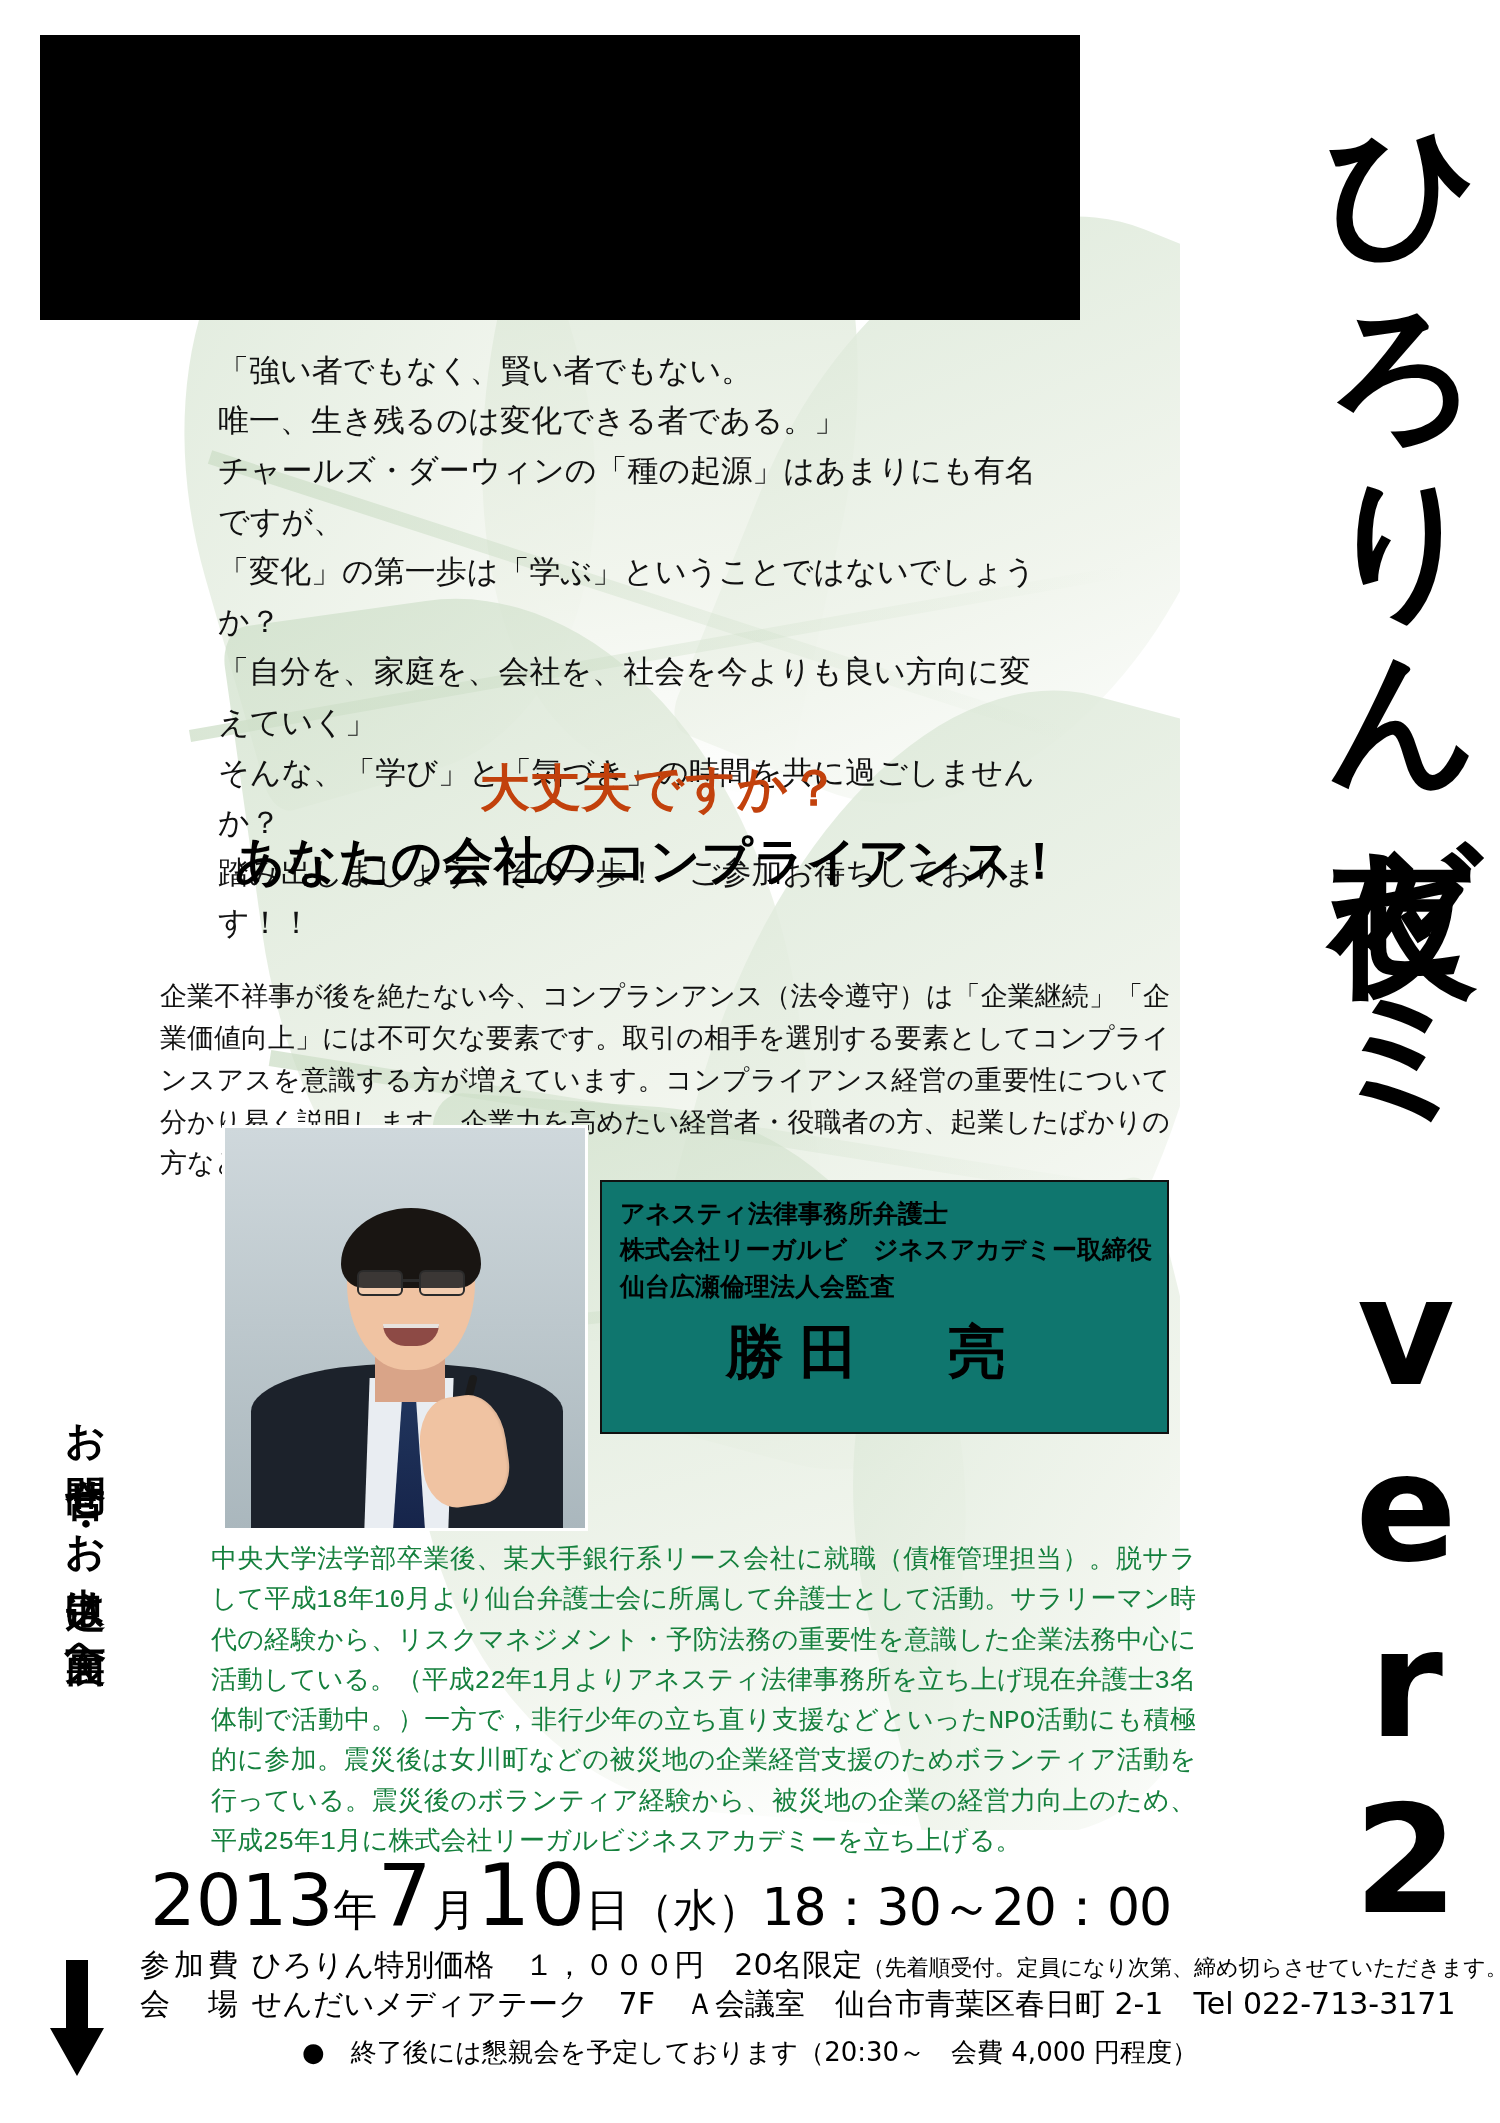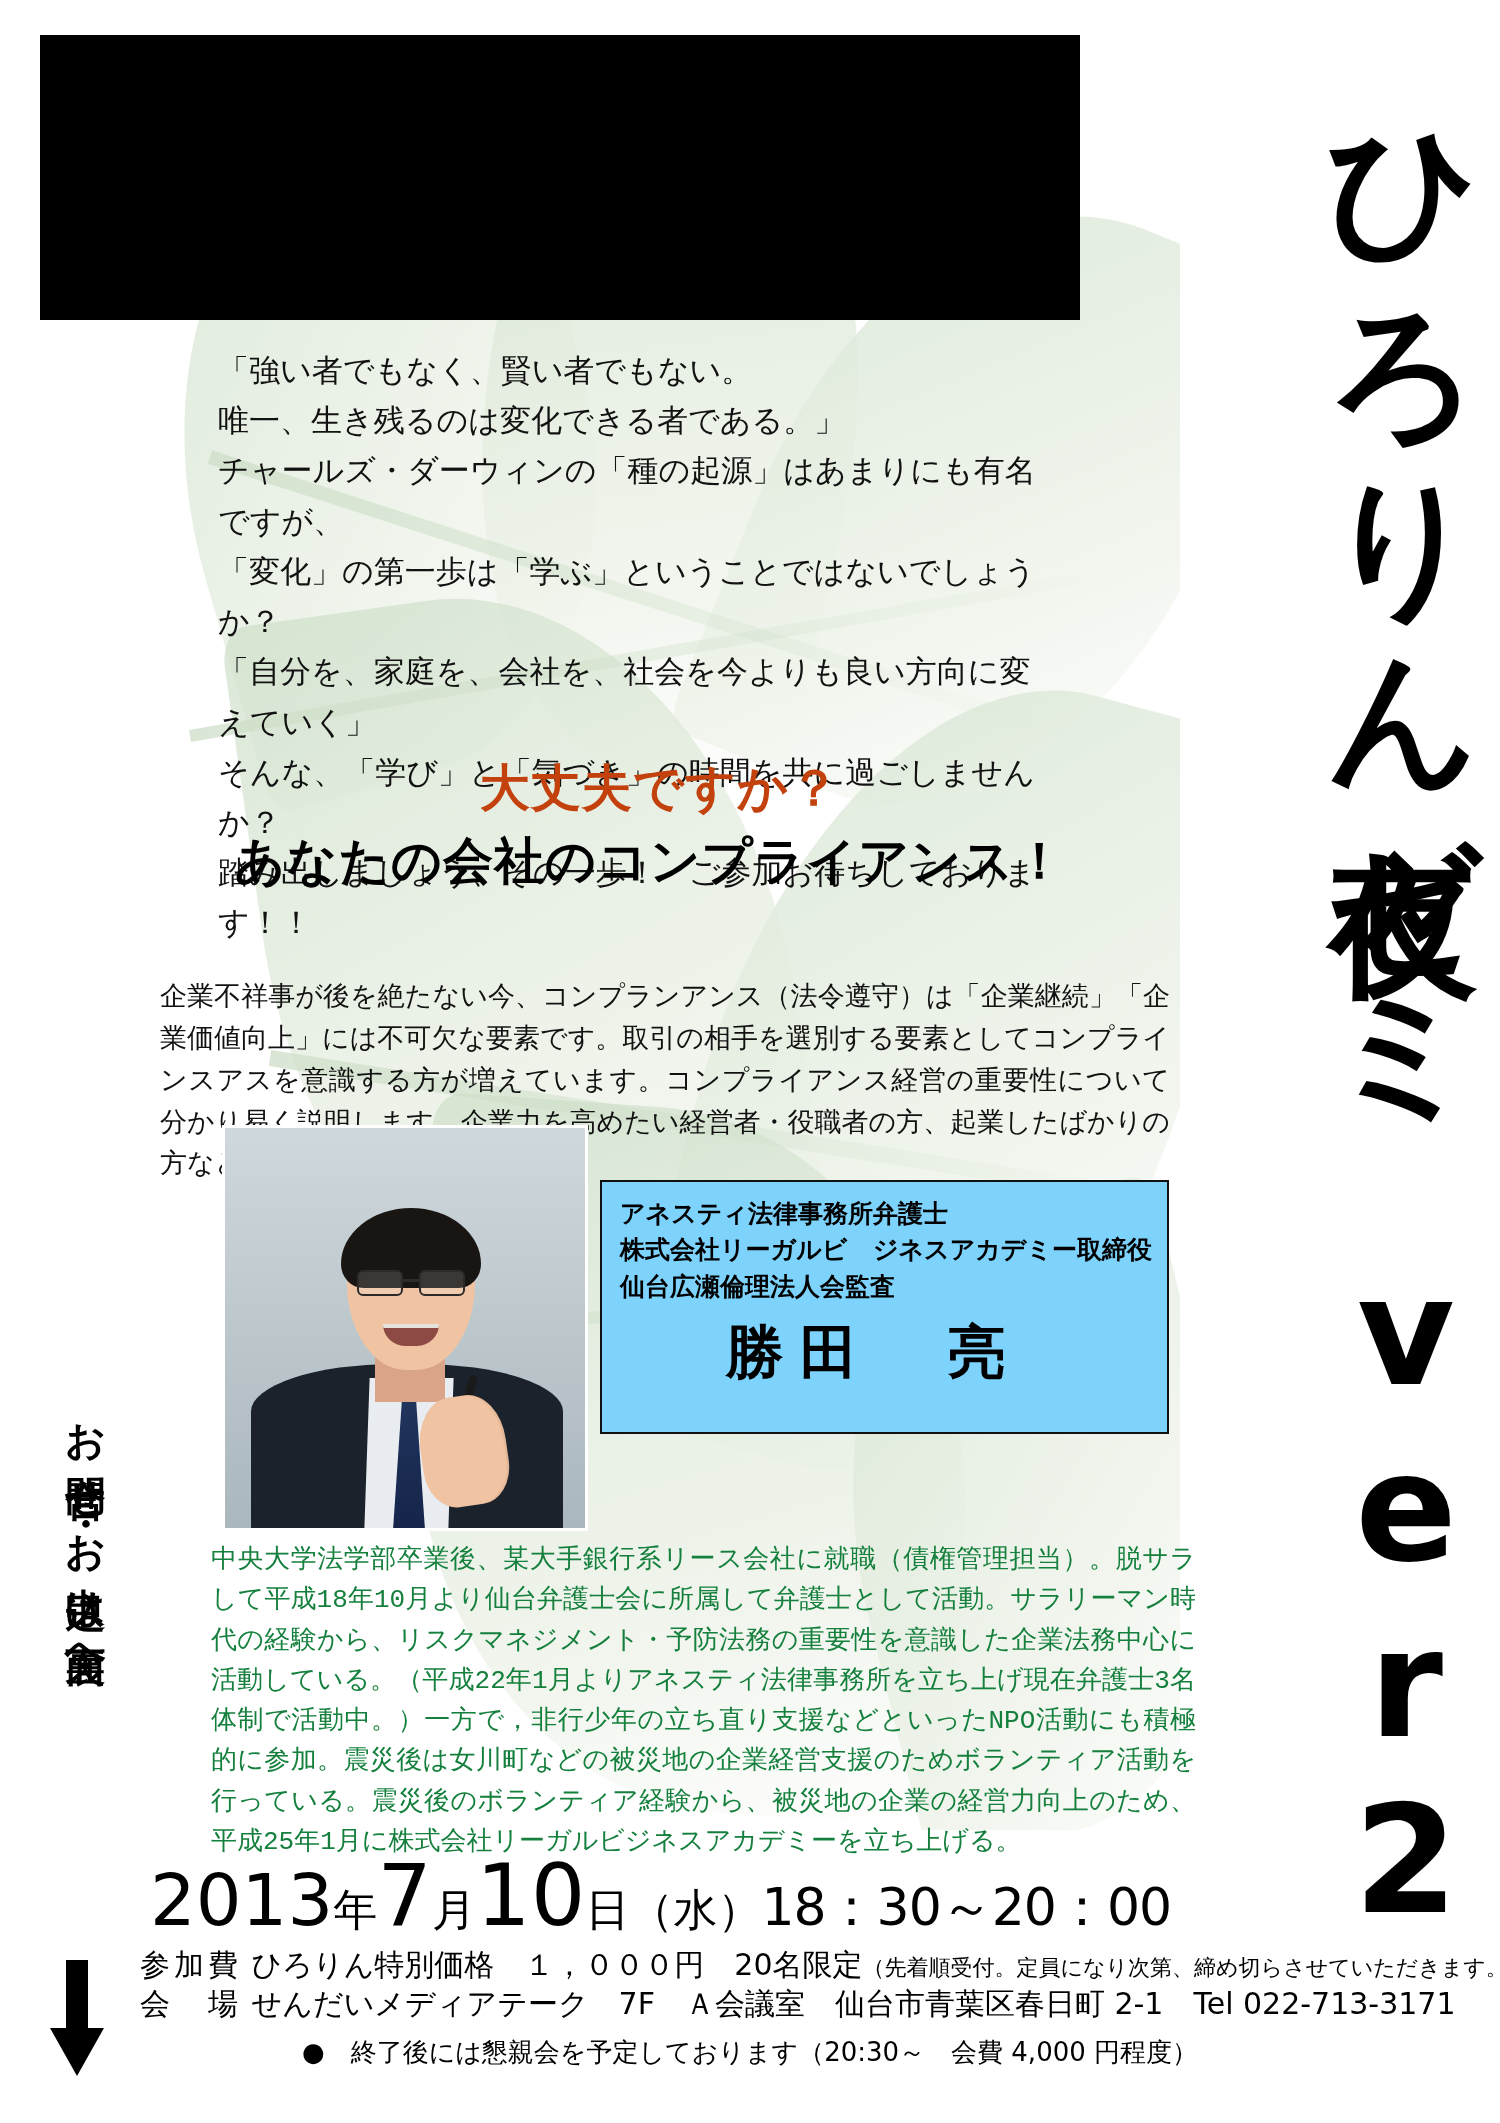--- a/index.html
+++ b/index.html
@@ -290,21 +290,21 @@
     transform: rotate(14deg);
     border-radius: 4px;
   }
 
   .speaker-box {
     position: absolute;
     left: 600px;
     top: 1180px;
     width: 565px;
     height: 250px;
-    background: #7dd3fc;
+    background: #0f766e;
     border: 2px solid #111;
     z-index: 4;
   }
   .speaker-aff {
     position: absolute;
     left: 18px;
     top: 14px;
     font-family: "DejaVu Sans", sans-serif;
     font-weight: bold;
     font-size: 25px;

